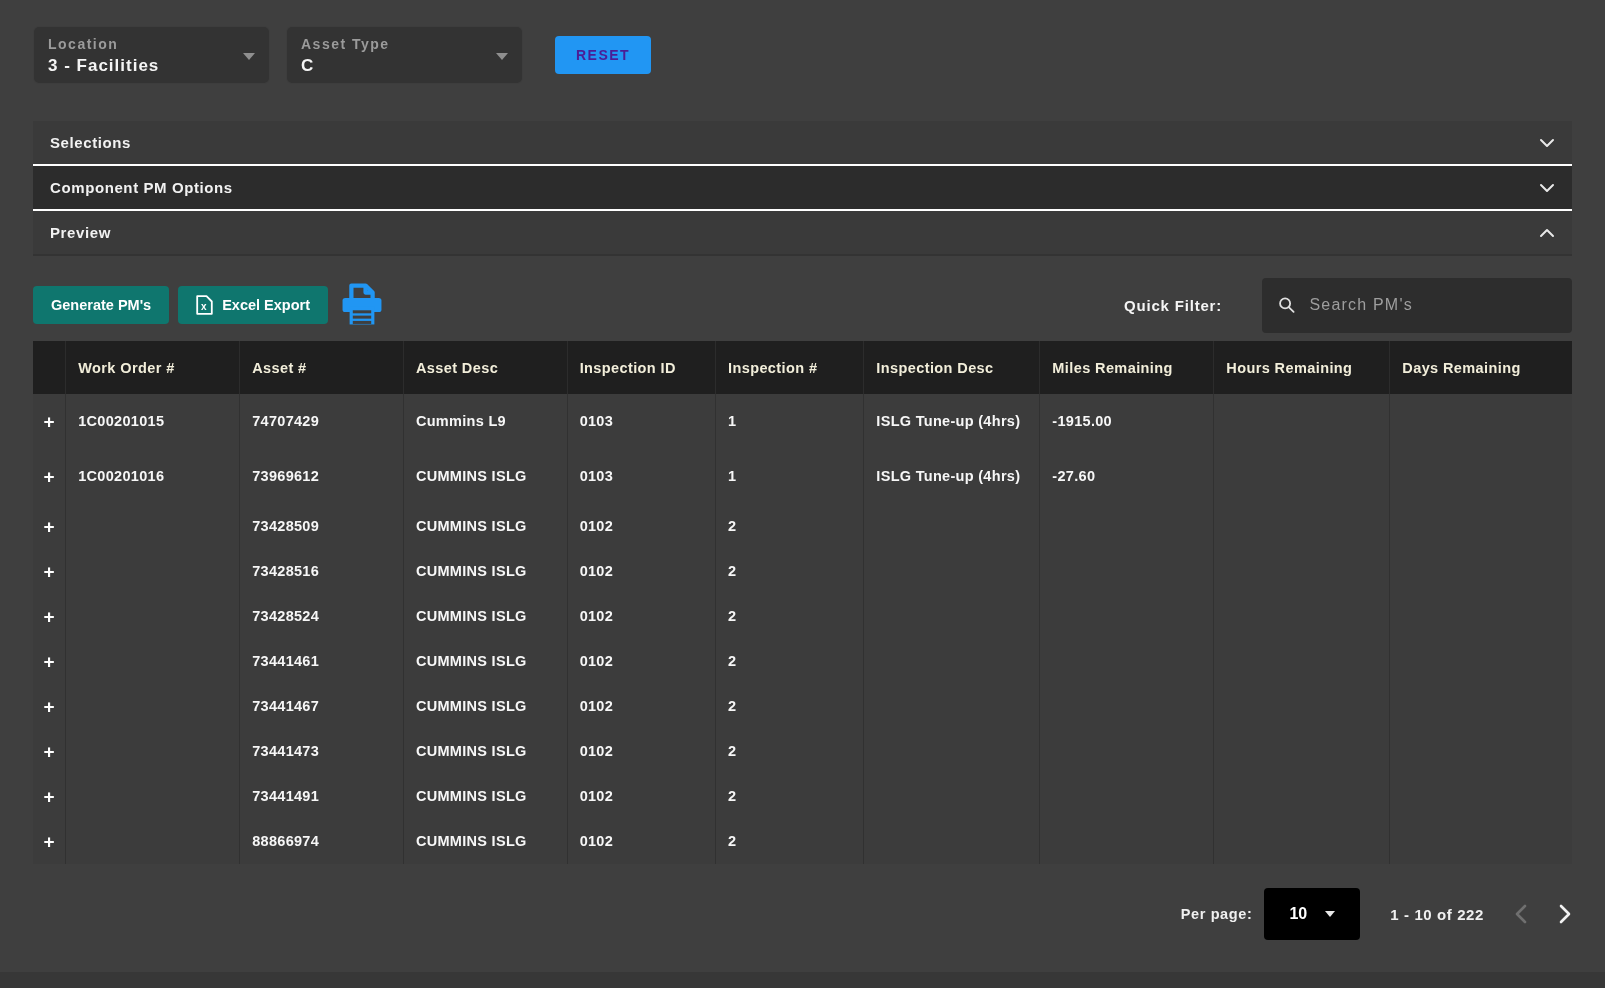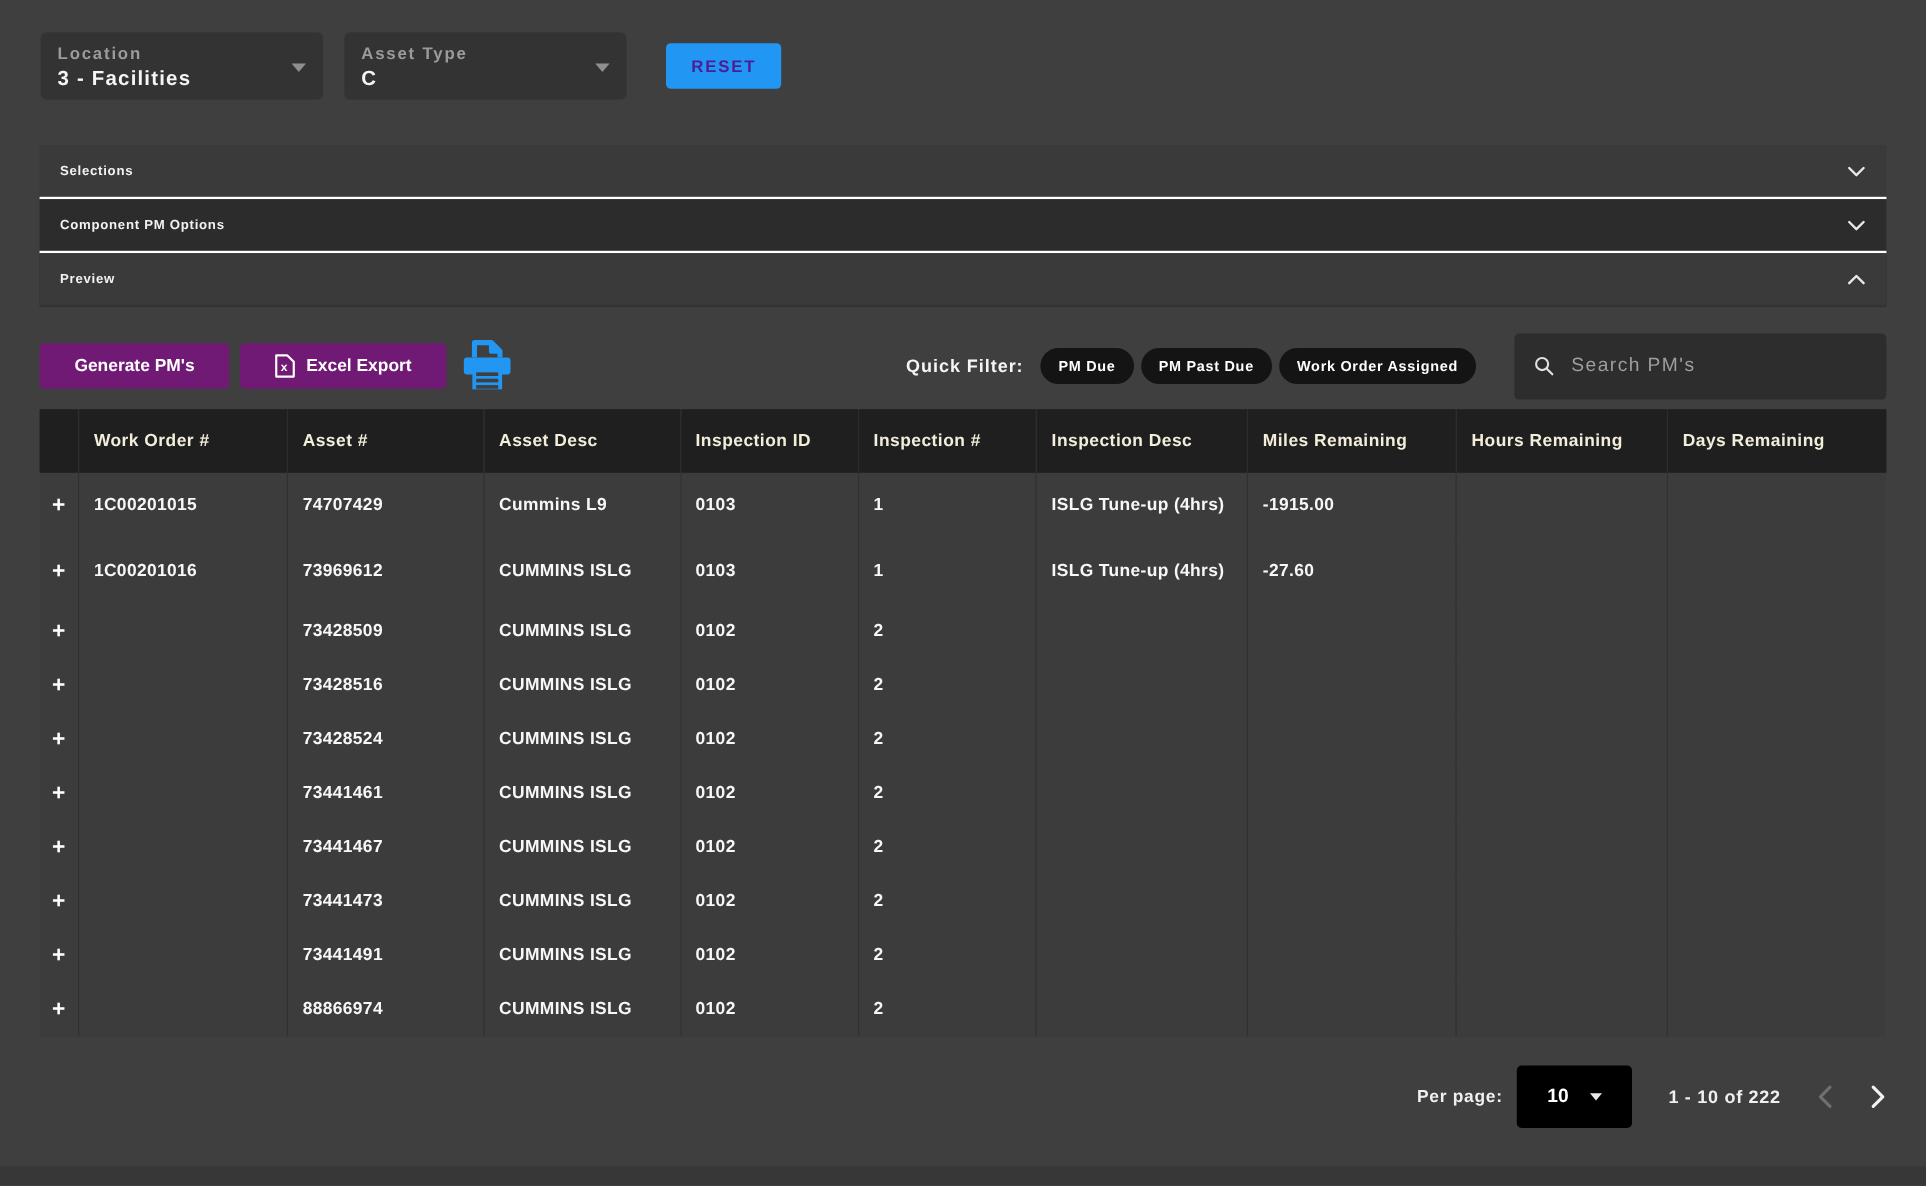--- a/index.html
+++ b/index.html
@@ -31,32 +31,32 @@
     border:none; border-radius:4px; font-family:inherit;
     font-size:14px; font-weight:700; letter-spacing:1.5px; cursor:pointer;
   }
 
   
   .accordion { margin-top:37px; }
   .acc-section {
     height:43px; display:flex; justify-content:space-between; align-items:center;
     padding:0 17px; cursor:pointer;
   }
-  .acc-section span { font-size:11px; font-weight:700; letter-spacing:0.6px; color:#f2f2f2; }
+  .acc-section span { font-size:15px; font-weight:700; letter-spacing:0.6px; color:#f2f2f2; }
   .acc-selections { background:#3a3a3a; }
   .acc-component { background:#2c2c2c; }
   .acc-preview { background:#3a3a3a; box-shadow:0 2px 0 rgba(0,0,0,0.18); }
   .acc-divider { height:2px; background:#ffffff; }
   .chev { display:block; }
   .chev.up { transform:rotate(180deg); }
 
   
   .toolbar { margin-top:23px; display:flex; align-items:center; height:56px; }
   .btn-primary {
-    height:38px; padding:0 29px; background:#701a75; color:#fff; border:none; border-radius:4px;
+    height:38px; padding:0 18px; background:#0f766e; color:#fff; border:none; border-radius:4px;
     font-family:inherit; font-size:14.5px; font-weight:700; cursor:pointer;
     display:inline-flex; align-items:center; gap:9px;
   }
   .btn-generate { margin-right:9px; }
   .printer-btn { background:none; border:none; cursor:pointer; margin-left:11px; display:flex; align-items:center; }
 
   .qf-group { margin-left:auto; display:flex; align-items:center; }
   .qf-label { font-size:15px; font-weight:700; letter-spacing:0.8px; color:#f5f5f5; margin-right:8px; }
   .chip {
     background:#141414; color:#fff; border-radius:15px; padding:8px 15px; margin-left:6px;
@@ -166,25 +166,20 @@
         <rect x="2" y="10" width="22" height="8" rx="1.5" fill="#2196f3"></rect>
         <rect x="6" y="15" width="14" height="10" fill="#2196f3"></rect>
         <rect x="7.8" y="17" width="10.4" height="1.7" fill="#3f3f3f"></rect>
         <rect x="7.8" y="20" width="10.4" height="1.7" fill="#3f3f3f"></rect>
         <rect x="7.8" y="23" width="10.4" height="1.7" fill="#3f3f3f"></rect>
       </svg>
     </button>
 
     <div class="qf-group">
       <span class="qf-label">Quick Filter:</span>
-      <div style="display:flex;align-items:center;">
-          <div class="chip">PM Due</div>
-          <div class="chip">PM Past Due</div>
-          <div class="chip">Work Order Assigned</div>
-        </div>
     </div>
 
     <div class="search-box">
       <svg width="22" height="22" viewBox="0 0 24 24">
         <circle cx="10" cy="10" r="6.2" fill="none" stroke="#e0e0e0" stroke-width="2.2"></circle>
         <line x1="14.8" y1="14.8" x2="20.5" y2="20.5" stroke="#e0e0e0" stroke-width="2.2" stroke-linecap="round"></line>
       </svg>
       <input type="text" placeholder="Search PM's" style="">
     </div>
   </div>

